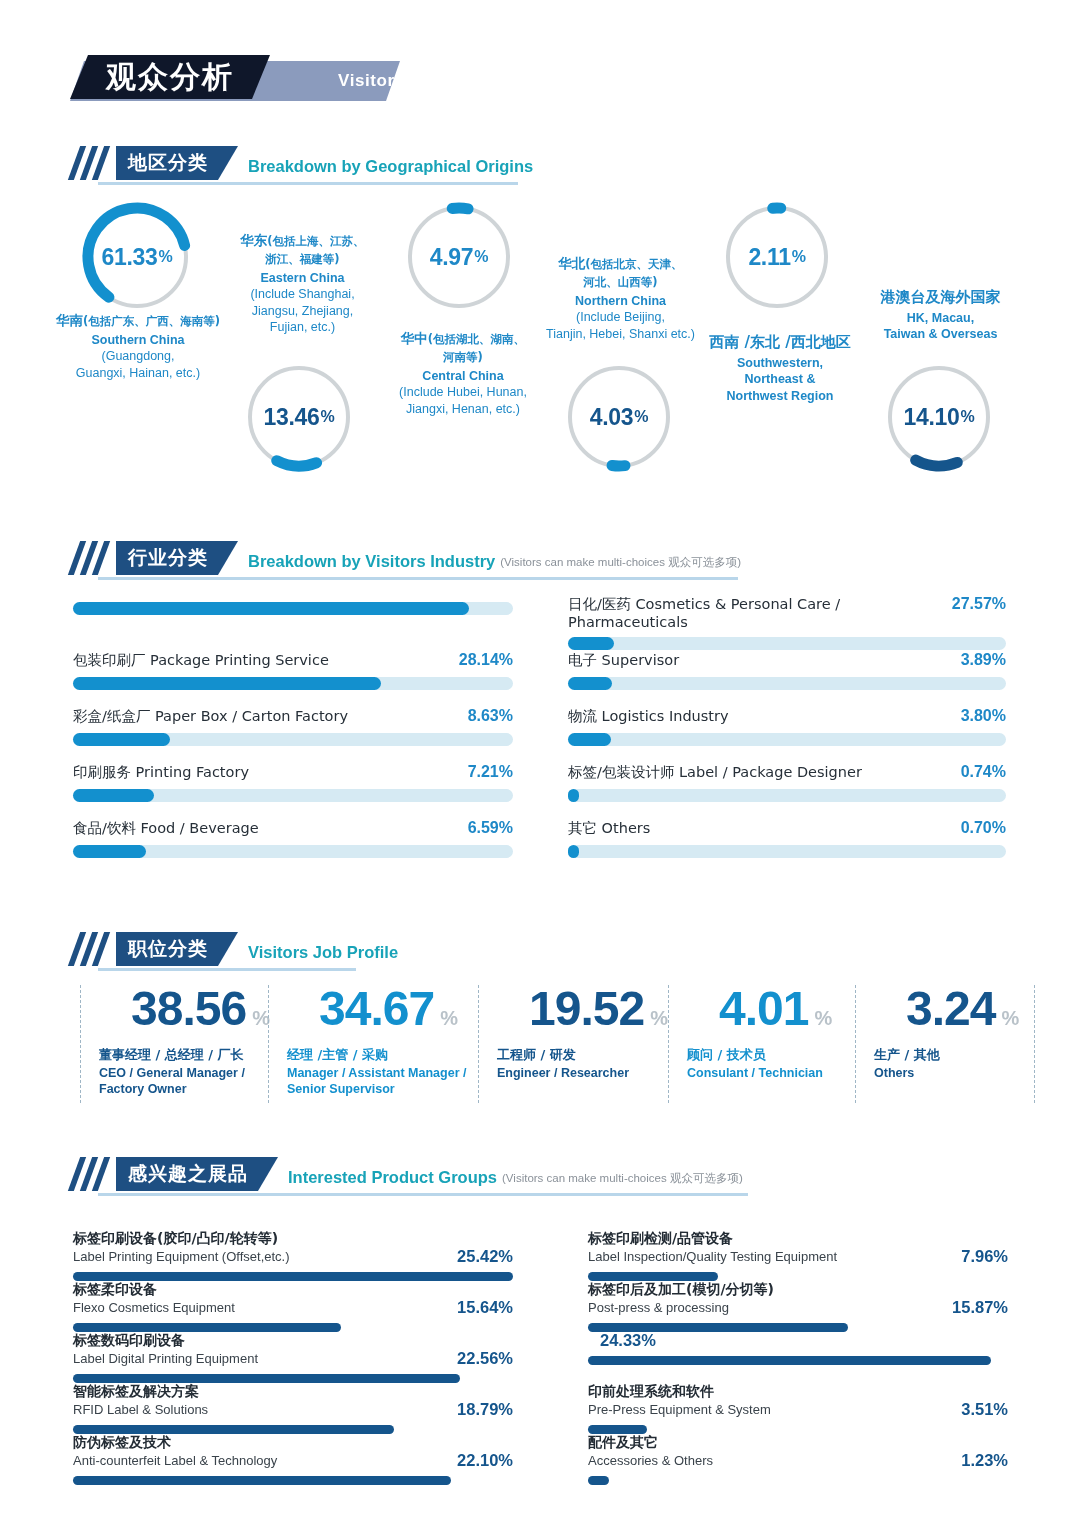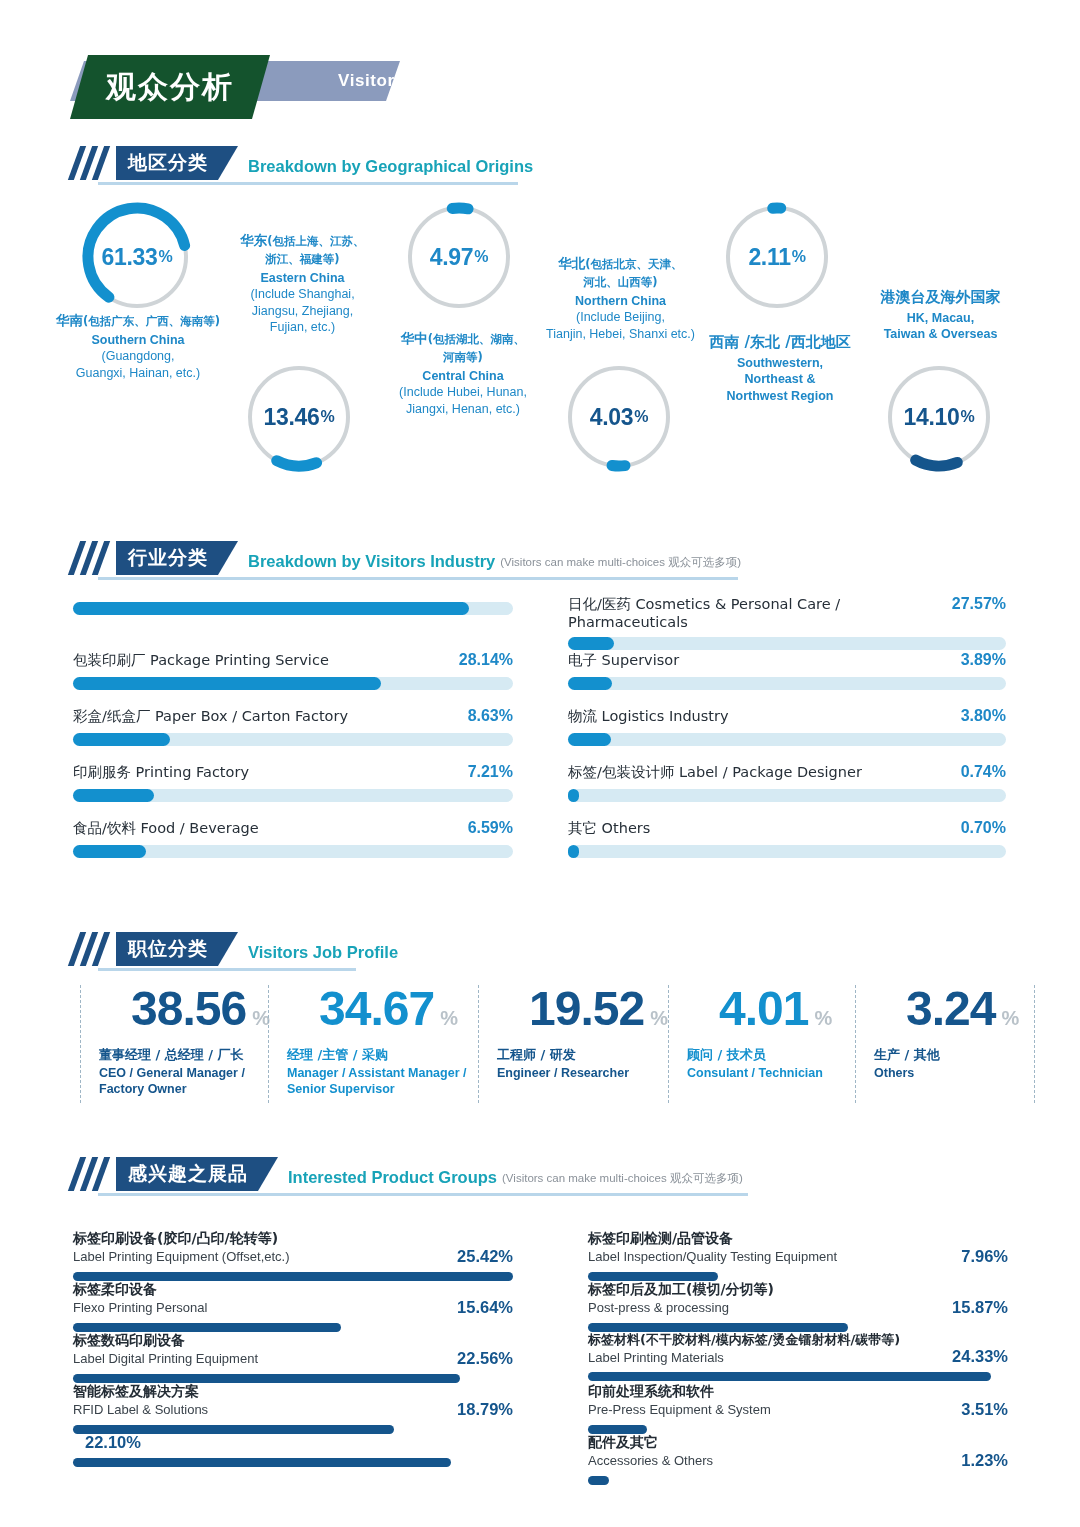--- a/index.html
+++ b/index.html
@@ -5,21 +5,21 @@
   html,body{margin:0;padding:0;}
   body{
     width:1080px;height:1527px;background:#ffffff;
     font-family:"Liberation Sans","DejaVu Sans",sans-serif;
     color:#1f2a33;position:relative;overflow:hidden;
   }
   
   .title-banner{position:absolute;left:70px;top:55px;height:52px;display:flex;align-items:stretch;}
   .tb-ghost{position:absolute;left:0;top:6px;width:330px;height:40px;background:#8b9bbd;
     clip-path:polygon(14px 0,100% 0,calc(100% - 14px) 100%,0 100%);}
-  .tb-main{position:relative;width:200px;height:64px;background:#14532d;
+  .tb-main{position:relative;width:200px;height:44px;background:#0f172a;
     clip-path:polygon(18px 0,100% 0,calc(100% - 18px) 100%,0 100%);
     display:flex;align-items:center;justify-content:center;}
   .tb-cn{color:#fff;font-size:30px;font-weight:700;letter-spacing:2px;
     font-family:"DejaVu Sans","Liberation Sans",sans-serif;}
   .tb-en{position:relative;margin-left:68px;display:flex;align-items:center;height:52px;
     color:#ffffff;font-size:17px;font-weight:600;letter-spacing:.6px;z-index:2;}
 
   
   .sec-head{position:absolute;display:flex;align-items:flex-end;}
   .sh-stripes{position:relative;width:42px;height:34px;margin-right:2px;}
@@ -380,21 +380,21 @@
         <div class="pg-en">Label Printing Equipment (Offset,etc.)</div>
       </div>
       <span class="pg-pct">25.42%</span>
     </div>
   <div class="pg-bar" style="width:100%"></div>
 </div>
 <div class="pg" style="left:73px;top:1264px;width:440px;">
   <div class="pg-top">
       <div>
         <div class="pg-cn">标签柔印设备</div>
-        <div class="pg-en">Flexo Printing Personal</div>
+        <div class="pg-en">Flexo Cosmetics Equipment</div>
       </div>
       <span class="pg-pct">15.64%</span>
     </div>
   <div class="pg-bar" style="width:61%"></div>
 </div>
 <div class="pg" style="left:73px;top:1315px;width:440px;">
   <div class="pg-top">
       <div>
         <div class="pg-cn">标签数码印刷设备</div>
         <div class="pg-en">Label Digital Printing Equipment</div>
@@ -408,20 +408,24 @@
       <div>
         <div class="pg-cn">智能标签及解决方案</div>
         <div class="pg-en">RFID Label &amp; Solutions</div>
       </div>
       <span class="pg-pct">18.79%</span>
     </div>
   <div class="pg-bar" style="width:73%"></div>
 </div>
 <div class="pg" style="left:73px;top:1417px;width:440px;">
   <div class="pg-top">
+      <div>
+        <div class="pg-cn">防伪标签及技术</div>
+        <div class="pg-en">Anti-counterfeit Label &amp; Technology</div>
+      </div>
       <span class="pg-pct">22.10%</span>
     </div>
   <div class="pg-bar" style="width:86%"></div>
 </div>
 
 <div class="pg" style="left:588px;top:1213px;width:420px;">
   <div class="pg-top">
       <div>
         <div class="pg-cn">标签印刷检测/品管设备</div>
         <div class="pg-en">Label Inspection/Quality Testing Equipment</div>
@@ -435,24 +439,20 @@
       <div>
         <div class="pg-cn">标签印后及加工(模切/分切等)</div>
         <div class="pg-en">Post-press &amp; processing</div>
       </div>
       <span class="pg-pct">15.87%</span>
     </div>
   <div class="pg-bar" style="width:62%"></div>
 </div>
 <div class="pg" style="left:588px;top:1315px;width:420px;">
   <div class="pg-top">
-      <div>
-        <div class="pg-cn" style="font-size:13px">标签材料(不干胶材料/模内标签/烫金镭射材料/碳带等)</div>
-        <div class="pg-en">Label Printing Materials</div>
-      </div>
       <span class="pg-pct">24.33%</span>
     </div>
   <div class="pg-bar" style="width:96%"></div>
 </div>
 <div class="pg" style="left:588px;top:1366px;width:420px;">
   <div class="pg-top">
       <div>
         <div class="pg-cn">印前处理系统和软件</div>
         <div class="pg-en">Pre-Press Equipment &amp; System</div>
       </div>

